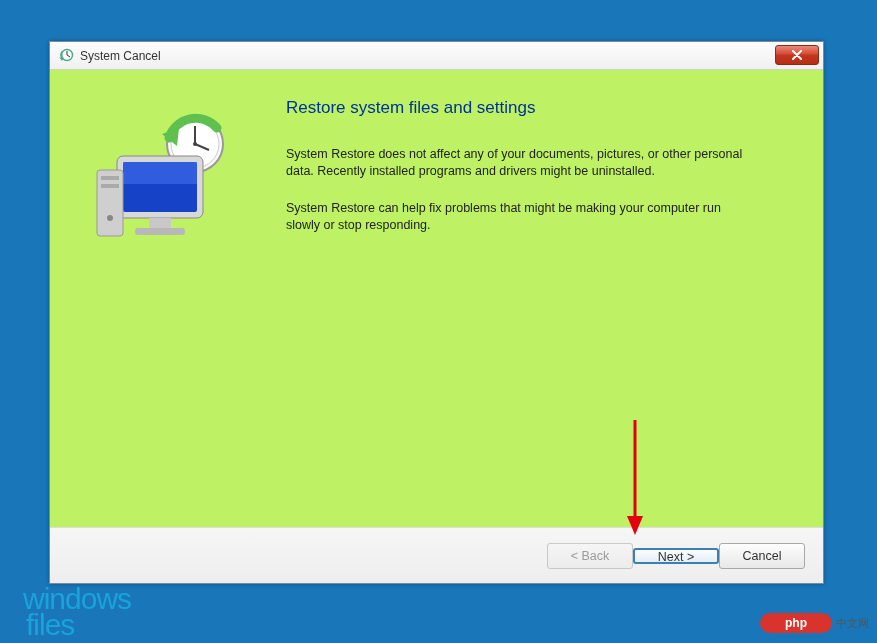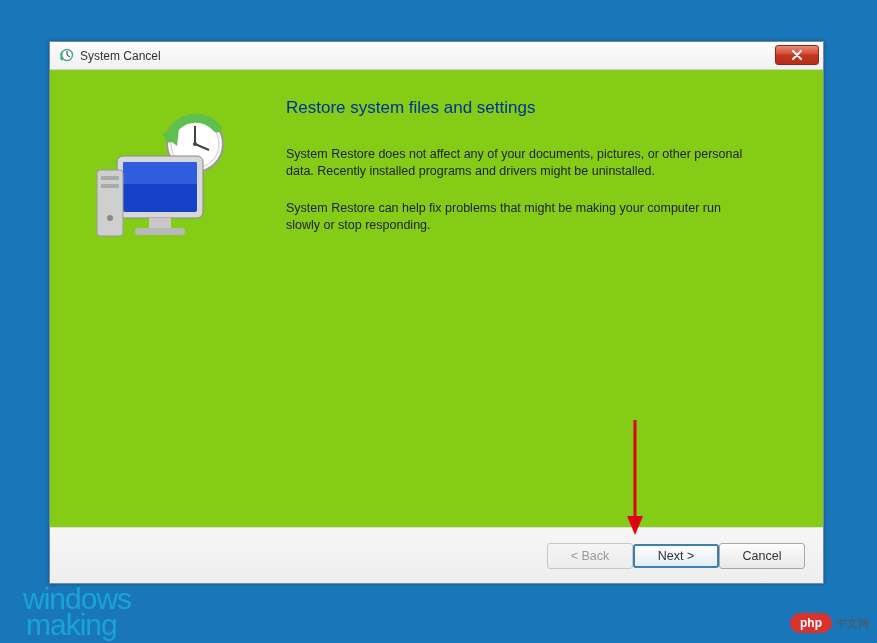--- a/index.html
+++ b/index.html
@@ -56,21 +56,21 @@
       justify-content: center;
       cursor: pointer;
     }
     .close-btn svg { display: block; }
     .content {
       position: absolute;
       top: 28px;
       left: 0;
       right: 0;
       bottom: 56px;
-      background: #84cc16;
+      background: #bef264;
       display: flex;
     }
     .left-pane {
       width: 234px;
       padding-top: 38px;
       display: flex;
       justify-content: center;
       align-items: flex-start;
     }
     .right-pane {
@@ -116,21 +116,21 @@
     }
     .wizard-btn.disabled {
       color: #9a9a9a;
       cursor: default;
       background: linear-gradient(to bottom, #f5f5f5, #ececec);
       border-color: #c8c8c8;
     }
     .wizard-btn.focus {
       border: 2px solid #3c7fb1;
       background: linear-gradient(to bottom, #fdfdfd, #e4eef6);
-      height: 24px;
+      height: 16px;
     }
     .annotation-arrow {
       position: absolute;
       left: 625px;
       top: 420px;
       pointer-events: none;
     }
     .watermark-wr {
       position: absolute;
       left: 2px;
@@ -148,21 +148,21 @@
       bottom: 10px;
       display: flex;
       align-items: center;
       gap: 4px;
     }
     .php-badge {
       background: #d9332e;
       color: #fff;
       font-size: 12px;
       font-weight: bold;
-      padding: 3px 10px;
+      padding: 3px 25px;
       border-radius: 11px;
       font-family: Arial, sans-serif;
     }
     .php-text {
       font-size: 11px;
       color: #555;
       text-align: right;
     }
   </style>
 </head>
@@ -225,19 +225,19 @@
   </div>
 </div>
 
 <svg class="annotation-arrow" width="20" height="120">
   <line x1="10" y1="0" x2="10" y2="100" stroke="#e3000f" stroke-width="3"></line>
   <polygon points="10,115 2,96 18,96" fill="#e3000f"></polygon>
 </svg>
 
 <div class="watermark-wr">
   <div class="w1">windows</div>
-  <div class="w2">making</div>
+  <div class="w2">files</div>
 </div>
 
 <div class="watermark-php">
   <span class="php-badge">php</span>
   <span class="php-text">中文网</span>
 </div>
 
 </body></html>

